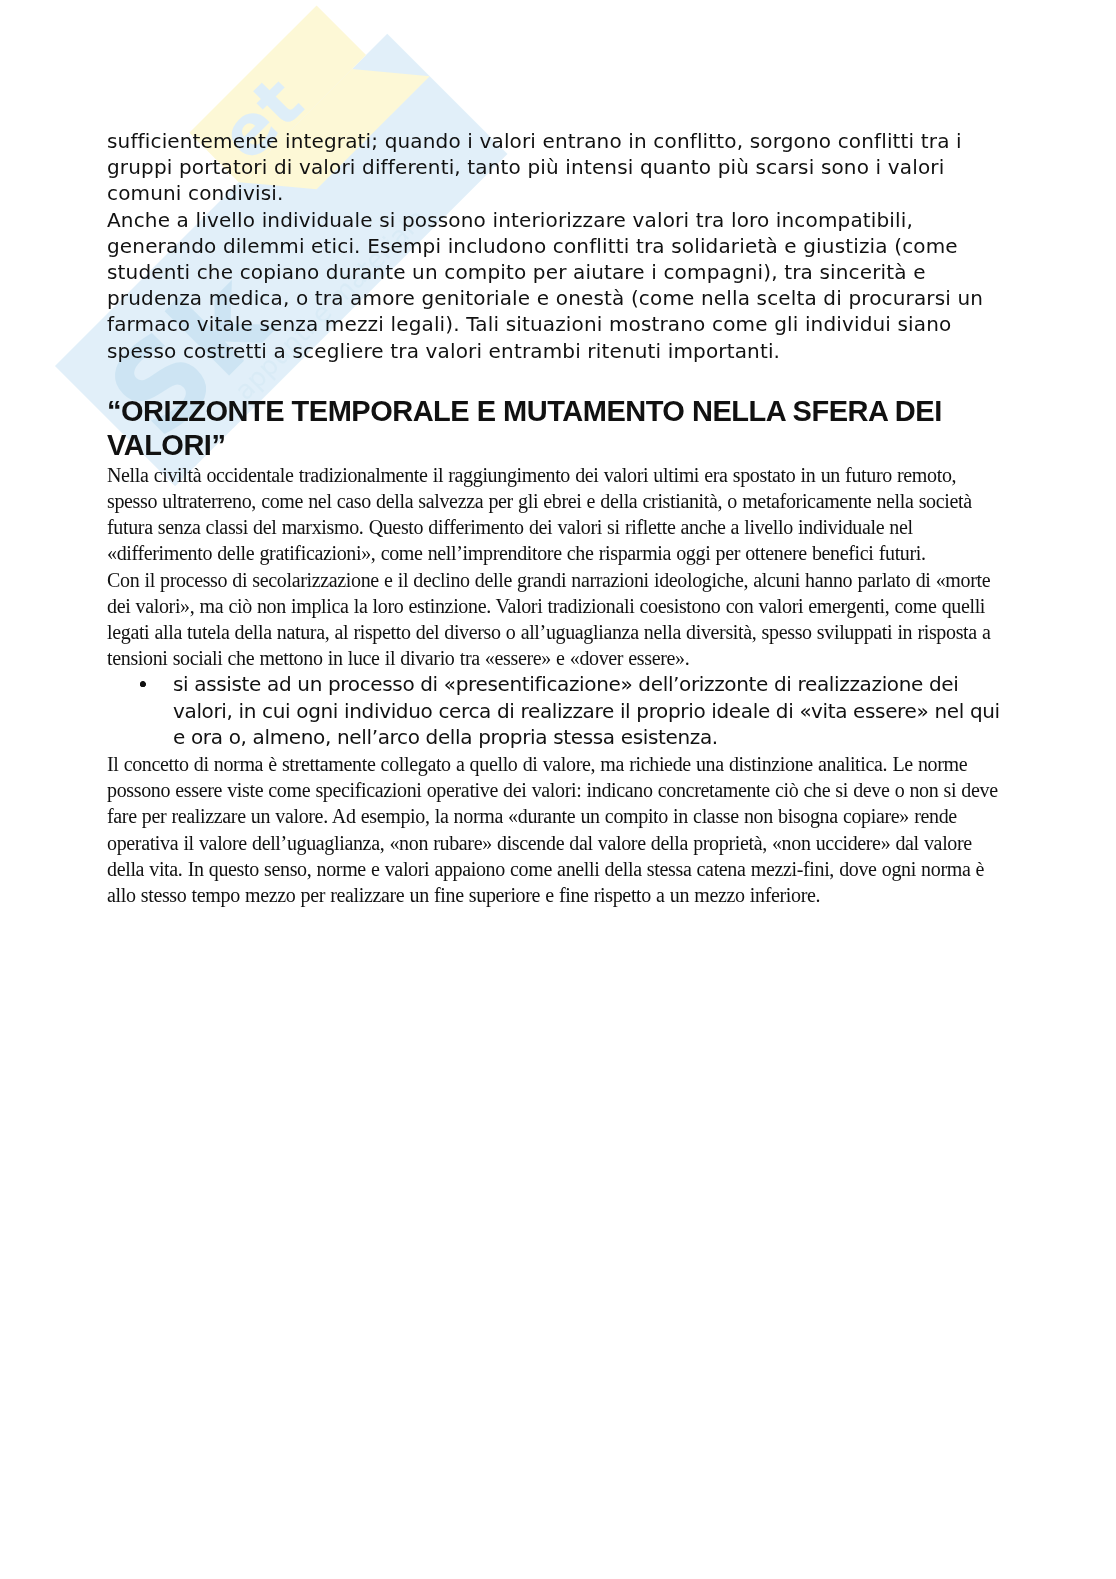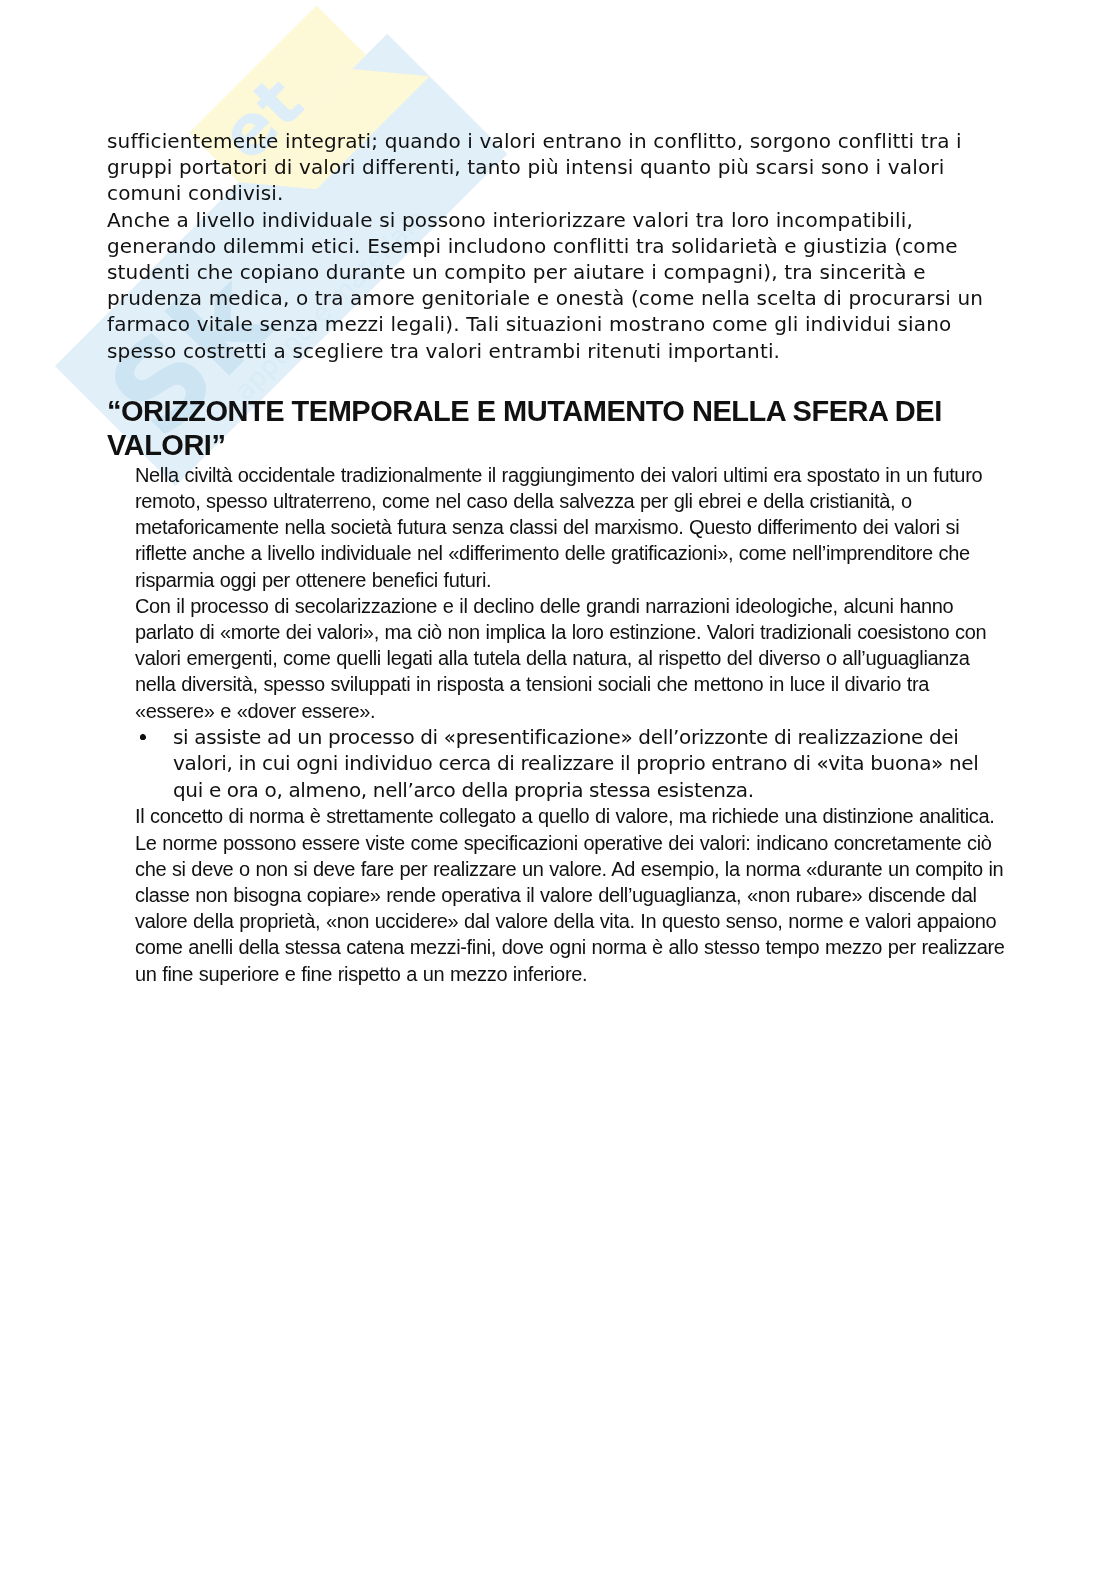--- a/index.html
+++ b/index.html
@@ -31,25 +31,24 @@
       width: 900px;
       z-index: 1;
     }
     .para {
       font-size: 20px;
       line-height: 26.2px;
       margin: 0;
       letter-spacing: 0.15px;
     }
     .cond {
-      font-family: Liberation Sans, sans-serif;
+      font-family: Liberation Serif, serif;
       font-stretch: condensed;
       letter-spacing: -0.35px;
       word-spacing: 0.5px;
-      margin-left: 28px;
     }
     h2.section-title {
       font-family: Liberation Sans, sans-serif;
       font-weight: bold;
       font-size: 29px;
       line-height: 34px;
       margin: 30px 0 0 0;
       letter-spacing: -0.5px;
     }
     .title-first { margin-top: 31px; }
@@ -103,20 +102,20 @@
 
   <ul class="bullets">
     <li>
       <span class="dot">•</span>
     </li>
     <li>
       <span class="dot">•</span>
     </li>
     <li>
       <span class="dot">•</span>
-      <span>si assiste ad un processo di «presentificazione» dell’orizzonte di realizzazione dei valori, in cui ogni individuo cerca di realizzare il proprio entrano di «vita buona» nel qui e ora o, almeno, nell’arco della propria stessa esistenza.</span>
+      <span>si assiste ad un processo di «presentificazione» dell’orizzonte di realizzazione dei valori, in cui ogni individuo cerca di realizzare il proprio ideale di «vita essere» nel qui e ora o, almeno, nell’arco della propria stessa esistenza.</span>
     </li>
   </ul>
 
 
   <p class="para cond">Il concetto di norma è strettamente collegato a quello di valore, ma richiede una distinzione analitica. Le norme possono essere viste come specificazioni operative dei valori: indicano concretamente ciò che si deve o non si deve fare per realizzare un valore. Ad esempio, la norma «durante un compito in classe non bisogna copiare» rende operativa il valore dell’uguaglianza, «non rubare» discende dal valore della proprietà, «non uccidere» dal valore della vita. In questo senso, norme e valori appaiono come anelli della stessa catena mezzi-fini, dove ogni norma è allo stesso tempo mezzo per realizzare un fine superiore e fine rispetto a un mezzo inferiore.</p>
 
 </div>
 
 </body></html>

